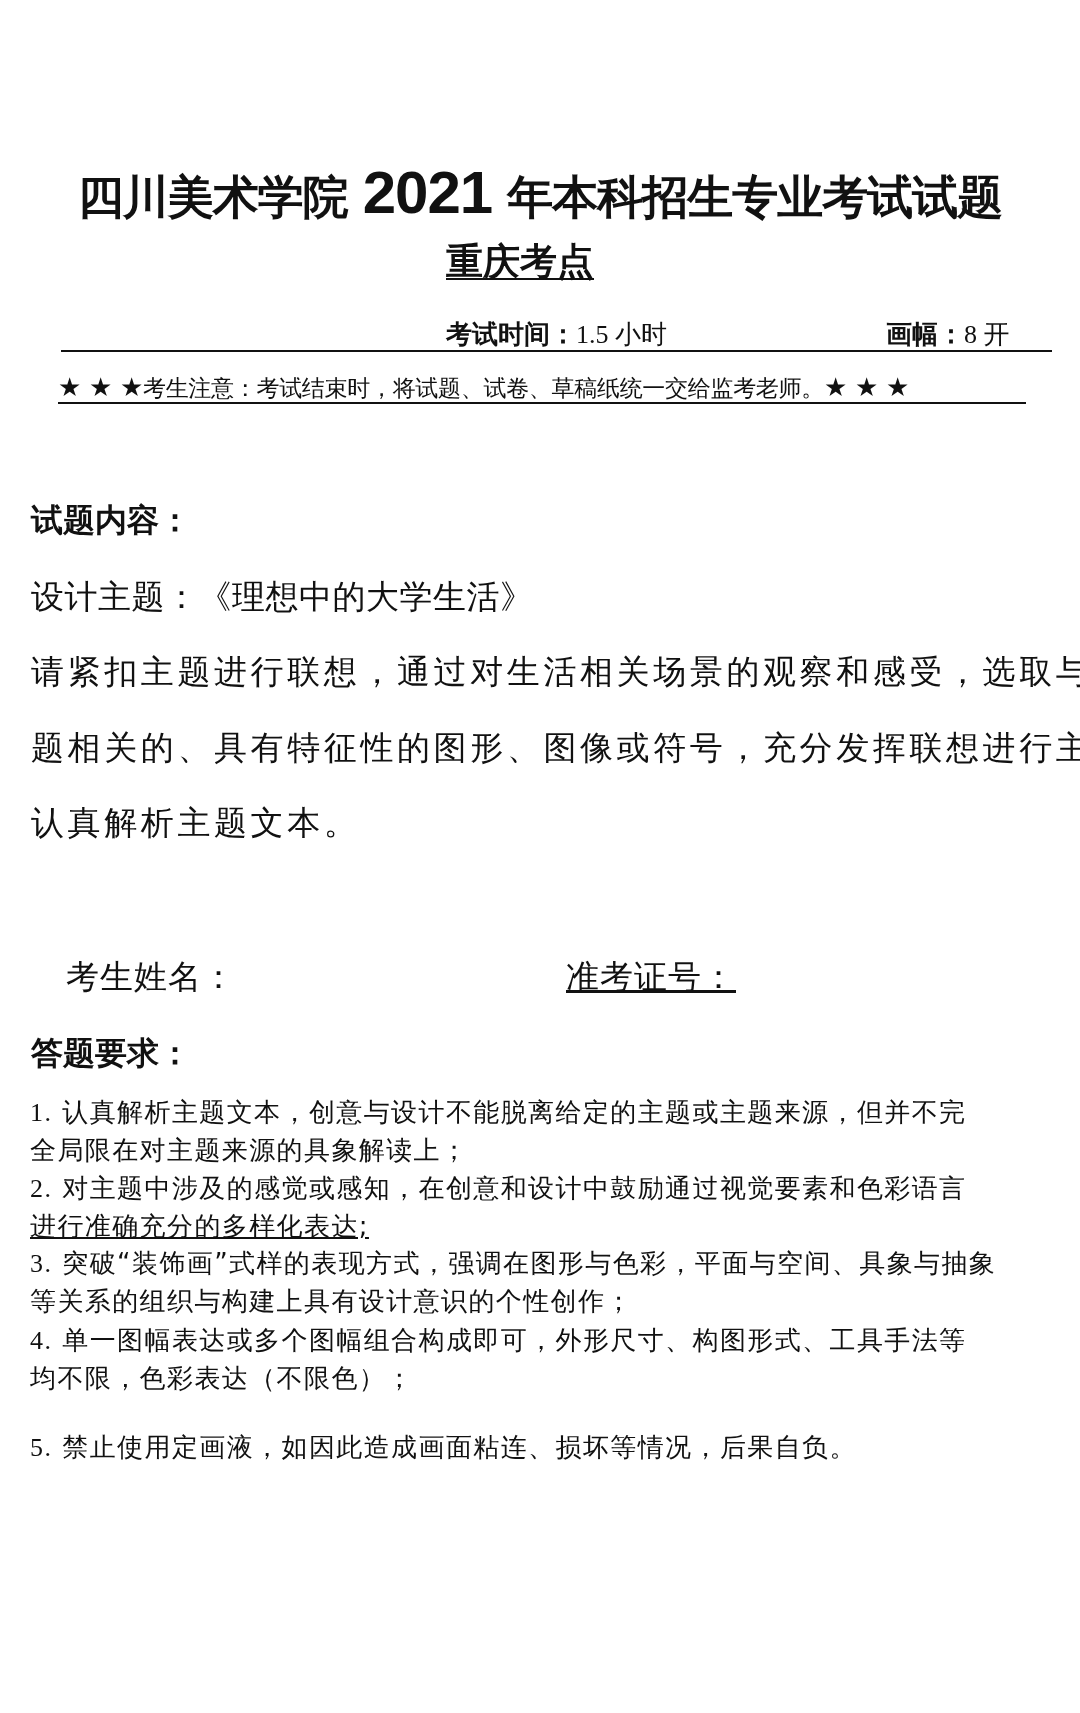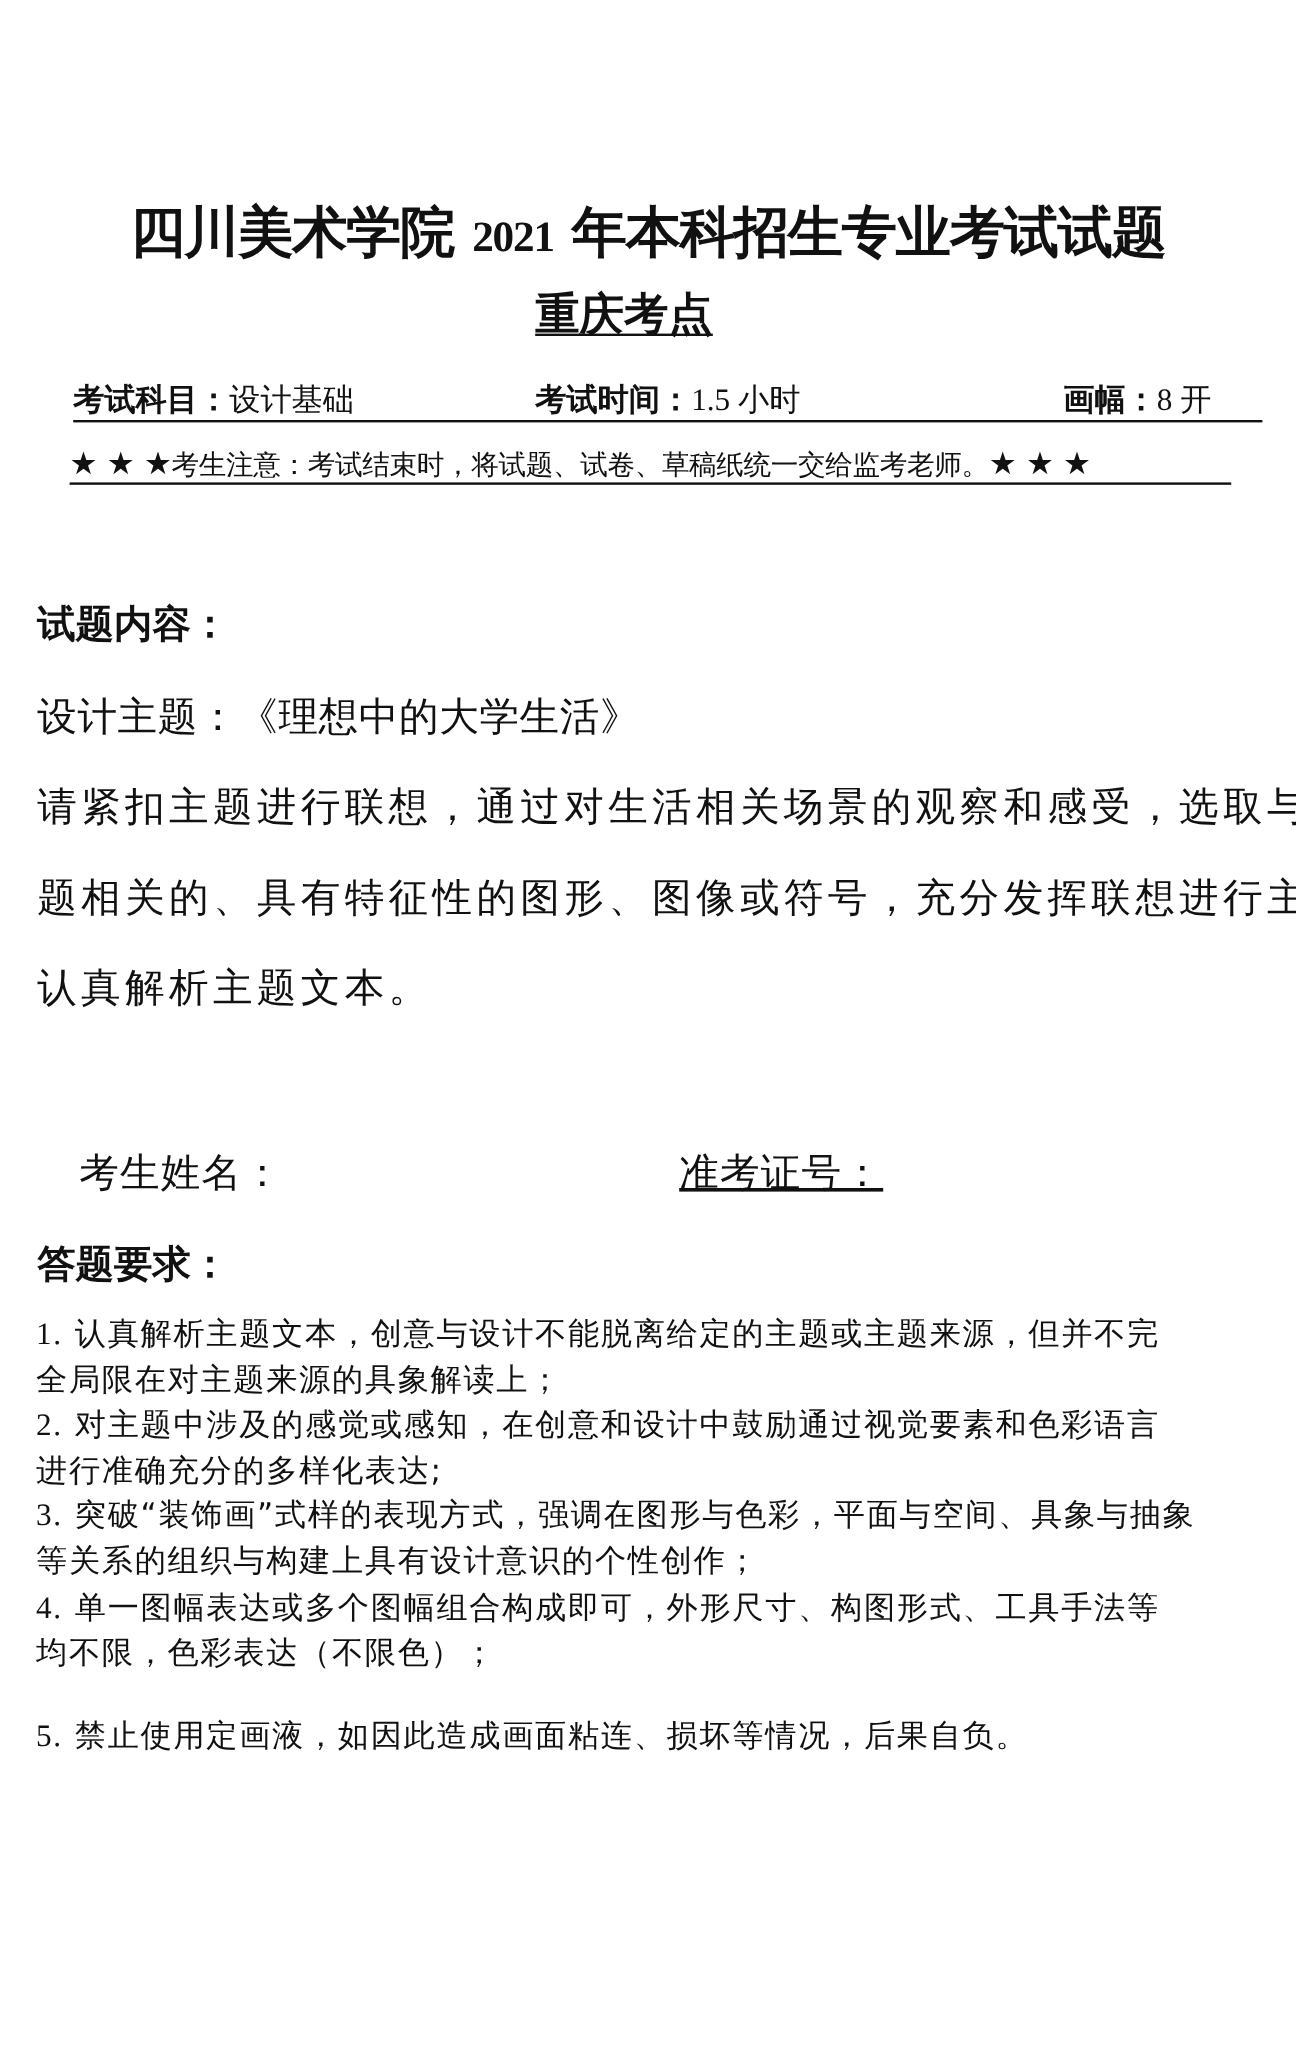--- a/index.html
+++ b/index.html
@@ -19,23 +19,23 @@
 
     .title {
       left: 0; width: 1080px; top: 168px;
       text-align: center;
       font-size: 46px;
       font-weight: bold;
       line-height: 50px;
       letter-spacing: -1px;
     }
     .title .yr {
-      font-family: Liberation Serif, serif;
+      font-family: Liberation Sans, sans-serif;
       font-weight: bold;
-      font-size: 36px;
+      font-size: 60px;
     }
     .subtitle {
       left: 0; width: 1040px; top: 240px;
       text-align: center;
       font-size: 37px;
       font-weight: bold;
       line-height: 44px;
     }
     .subtitle span {
       text-decoration: underline;
@@ -98,23 +98,20 @@
 <body>
 
 <div class="abs title">
   <span>四川美术学院 </span><span class="yr">2021</span><span> 年本科招生专业考试试题</span>
 </div>
 <div class="abs subtitle">
   <span>重庆考点</span>
 </div>
 
 <div class="abs meta-row">
-  <div class="item" style="left:0;">
-    <span class="lbl">考试科目：</span><span class="val-cjk">设计基础</span>
-  </div>
   <div class="item" style="left:385px;">
     <span class="lbl">考试时间：</span><span class="val">1.5 </span><span class="val-cjk">小时</span>
   </div>
   <div class="item" style="left:825px;">
     <span class="lbl">画幅：</span><span class="val">8 </span><span class="val-cjk">开</span>
   </div>
 </div>
 
 <div class="abs notice">
   <span class="star">★ ★ ★</span><span>考生注意：考试结束时，将试题、试卷、草稿纸统一交给监考老师。</span><span class="star">★ ★ ★</span>
@@ -133,21 +130,21 @@
 
 <div class="abs req-line" style="top:1095px;">
   <span class="num">1.</span><span>认真解析主题文本，创意与设计不能脱离给定的主题或主题来源，但并不完</span>
 </div>
 <div class="abs req-line" style="top:1133px;">
   <span>全局限在对主题来源的具象解读上；</span>
 </div>
 <div class="abs req-line" style="top:1171px;">
   <span class="num">2.</span><span>对主题中涉及的感觉或感知，在创意和设计中鼓励通过视觉要素和色彩语言</span>
 </div>
-<div class="abs req-line" style="top:1209px;">
+<div class="abs req-line" style="top:1209px;text-decoration:underline;">
   <span>进行准确充分的多样化表达;</span>
 </div>
 <div class="abs req-line" style="top:1246px;">
   <span class="num">3.</span><span>突破“装饰画”式样的表现方式，强调在图形与色彩，平面与空间、具象与抽象</span>
 </div>
 <div class="abs req-line" style="top:1284px;">
   <span>等关系的组织与构建上具有设计意识的个性创作；</span>
 </div>
 <div class="abs req-line" style="top:1323px;">
   <span class="num">4.</span><span>单一图幅表达或多个图幅组合构成即可，外形尺寸、构图形式、工具手法等</span>

